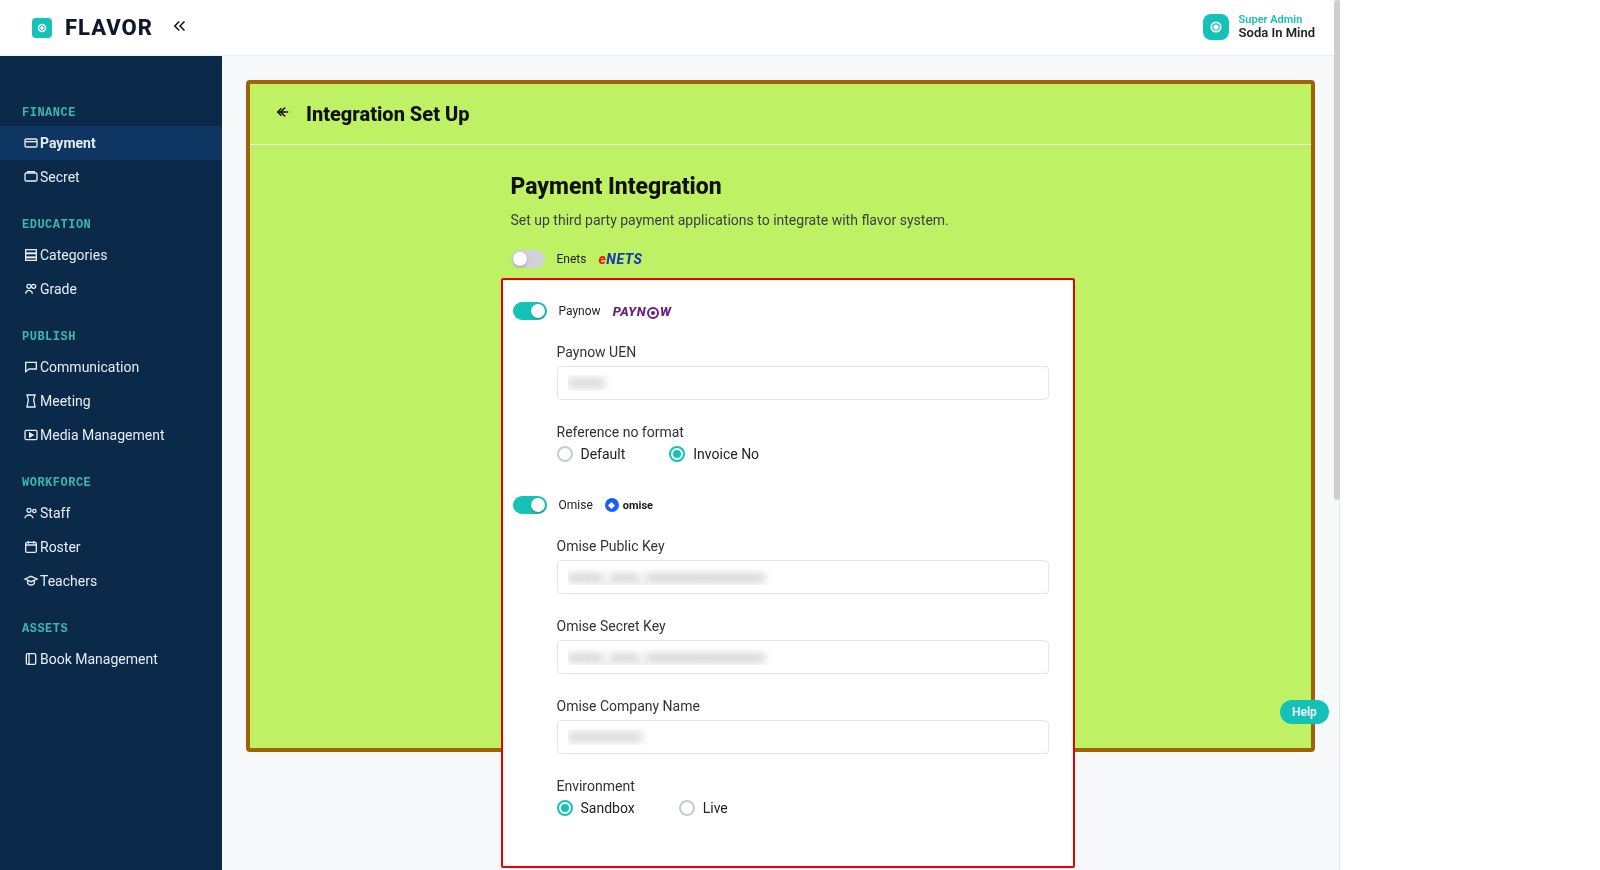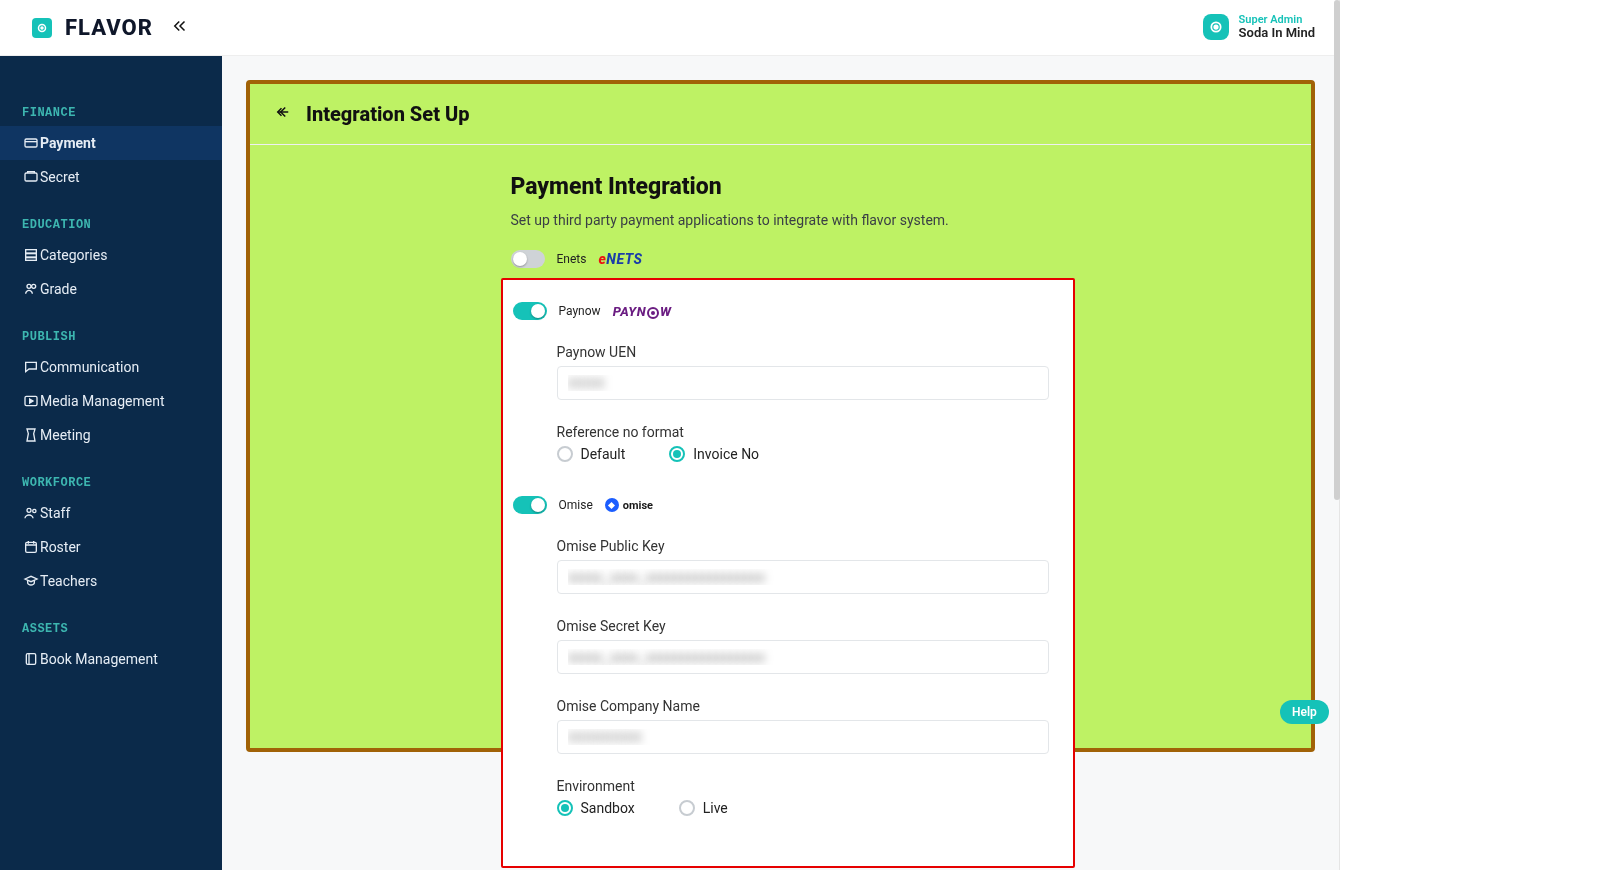--- a/index.html
+++ b/index.html
@@ -254,33 +254,33 @@
         <span class="sb-icon">
             <svg viewBox="0 0 24 24" fill="none" stroke="currentColor" stroke-width="2">
               <path d="M4 5h16v10H9l-5 4V5z"></path>
             </svg>
           </span>
         <span>Communication</span>
       </div>
       <div class="sb-item">
         <span class="sb-icon">
             <svg viewBox="0 0 24 24" fill="none" stroke="currentColor" stroke-width="2">
+              <path d="M6 3h12l-2 7 2 11H6l2-11L6 3z"></path>
+            </svg>
+          </span>
+        <span>Meeting</span>
+      </div>
+      <div class="sb-item">
+        <span class="sb-icon">
+            <svg viewBox="0 0 24 24" fill="none" stroke="currentColor" stroke-width="2">
               <rect x="3" y="5" width="18" height="14" rx="2"></rect>
               <path d="M10 9l5 3-5 3V9z" fill="currentColor"></path>
             </svg>
           </span>
         <span>Media Management</span>
-      </div>
-      <div class="sb-item">
-        <span class="sb-icon">
-            <svg viewBox="0 0 24 24" fill="none" stroke="currentColor" stroke-width="2">
-              <path d="M6 3h12l-2 7 2 11H6l2-11L6 3z"></path>
-            </svg>
-          </span>
-        <span>Meeting</span>
       </div>
       <div class="sb-group-gap"></div>
 
       <div class="sb-heading">WORKFORCE</div>
       <div class="sb-item">
         <span class="sb-icon">
             <svg viewBox="0 0 24 24" fill="none" stroke="currentColor" stroke-width="2">
               <circle cx="9" cy="8" r="3"></circle>
               <circle cx="17" cy="9" r="2.5"></circle>
               <path d="M3 20c0-3 3-5 6-5s6 2 6 5"></path>

